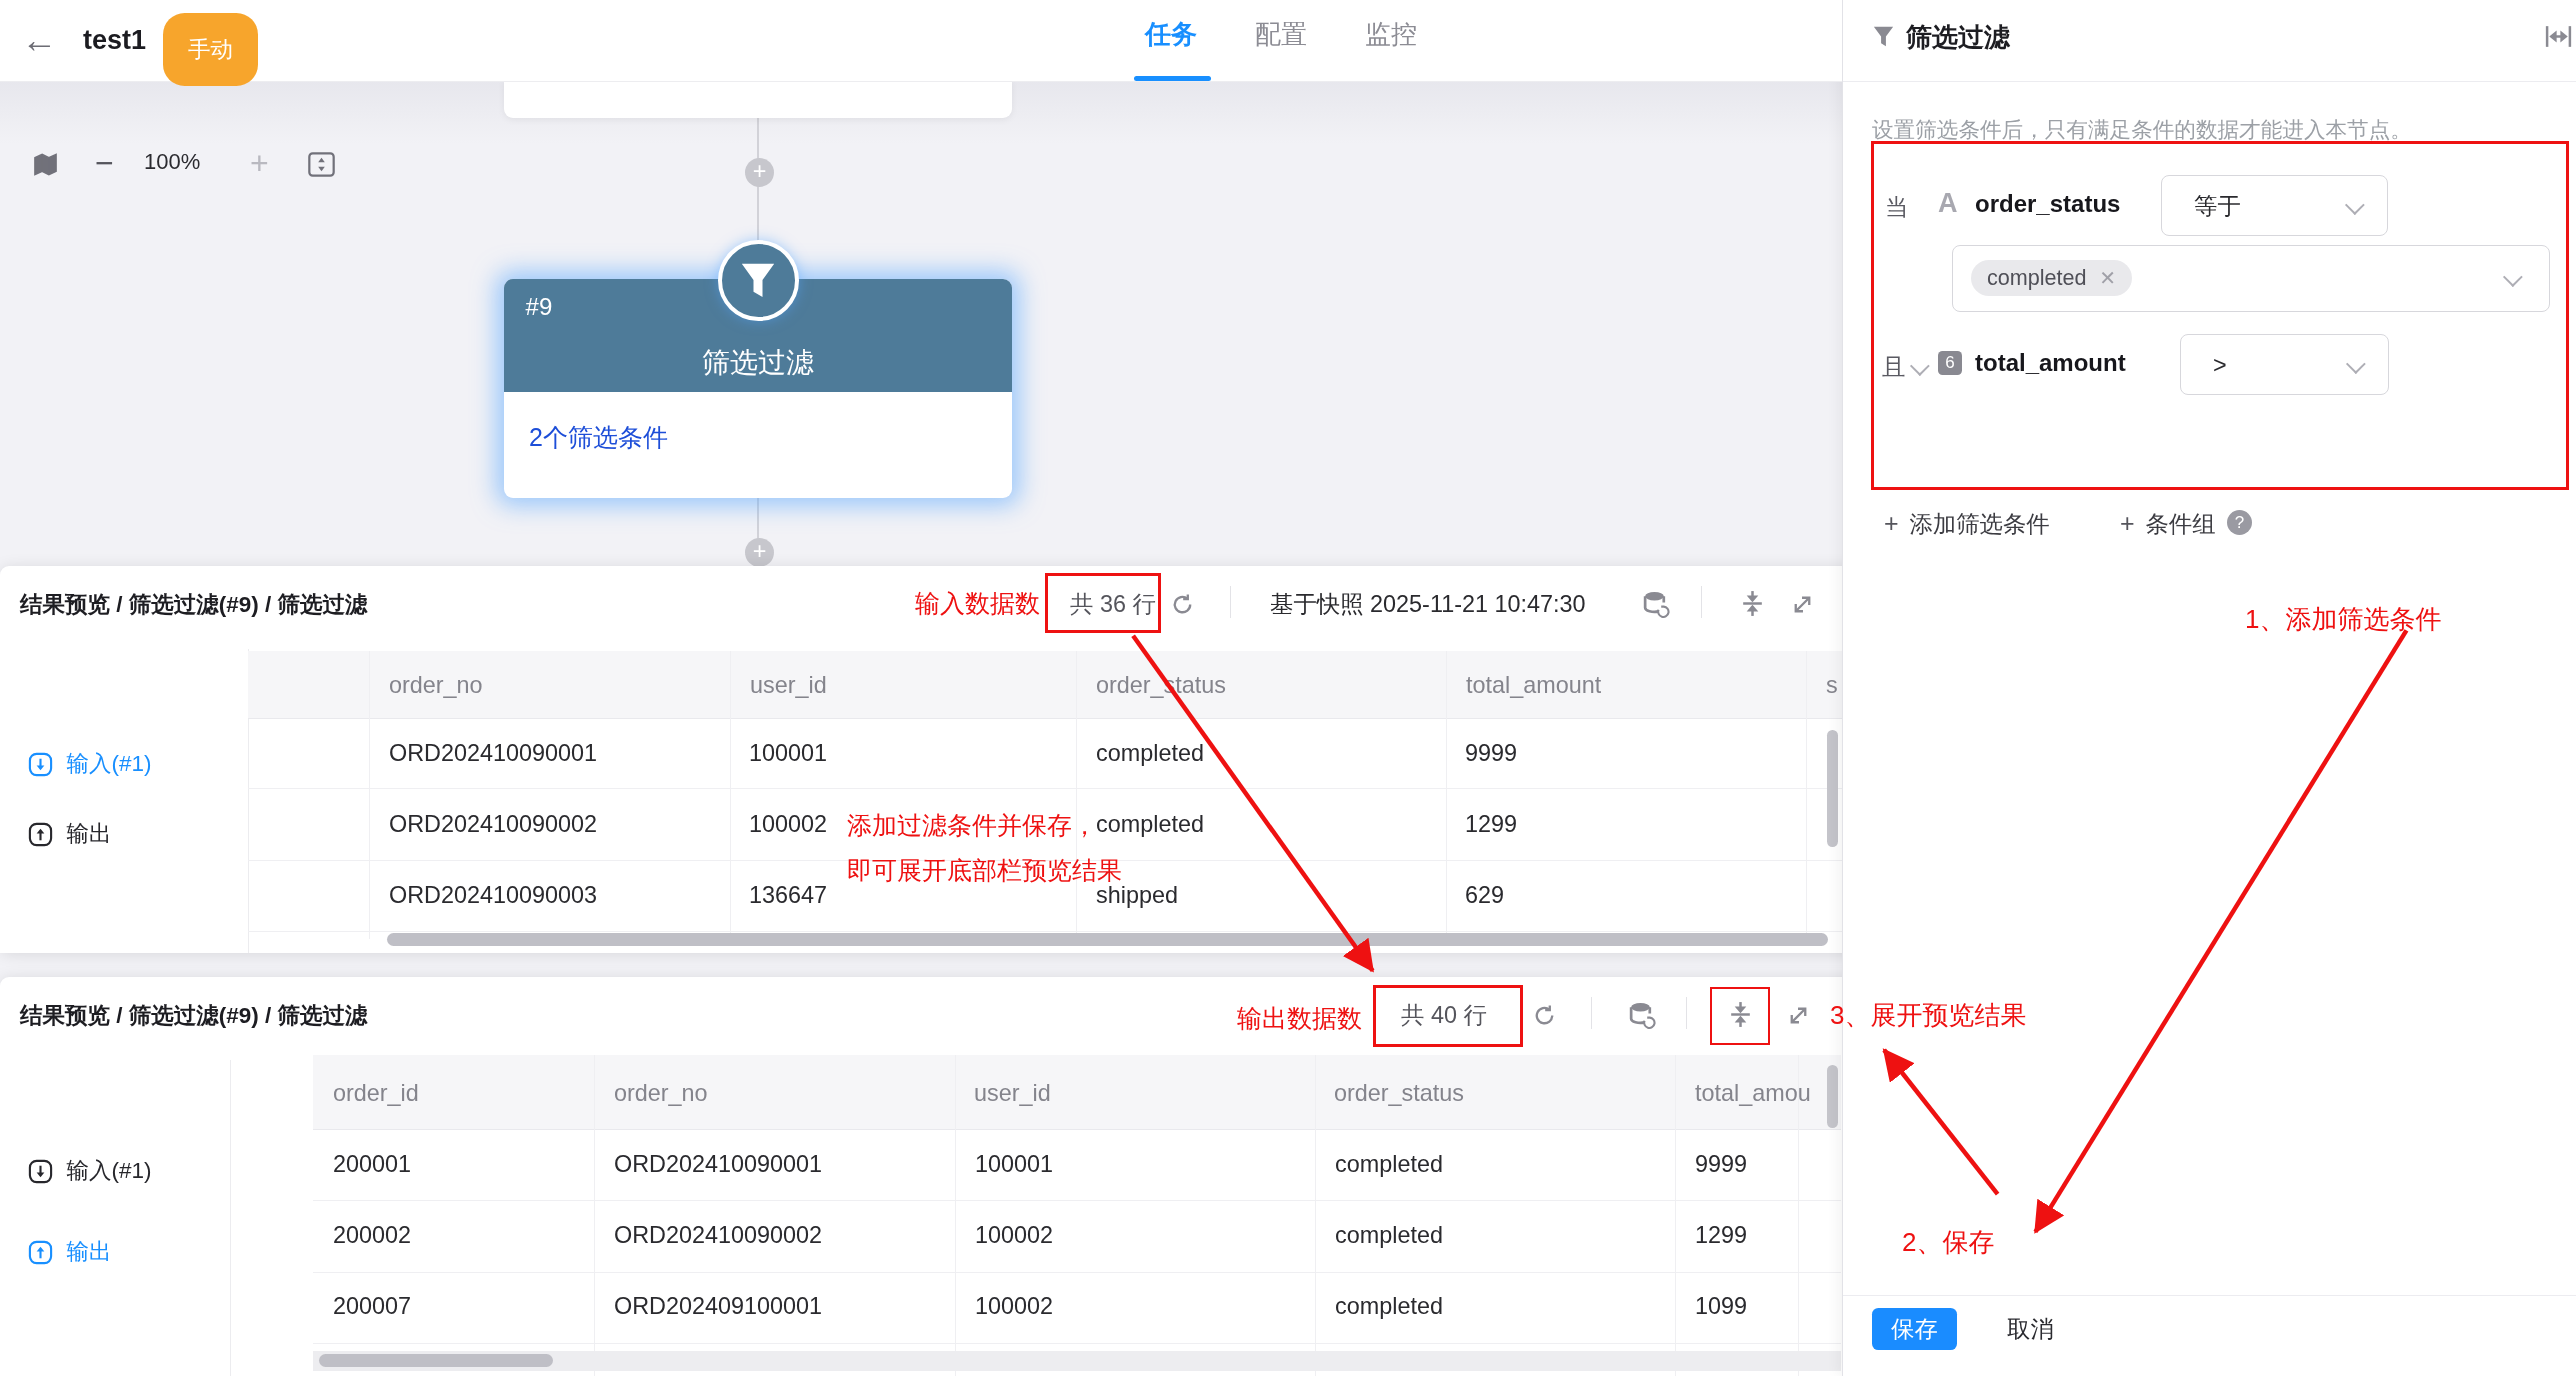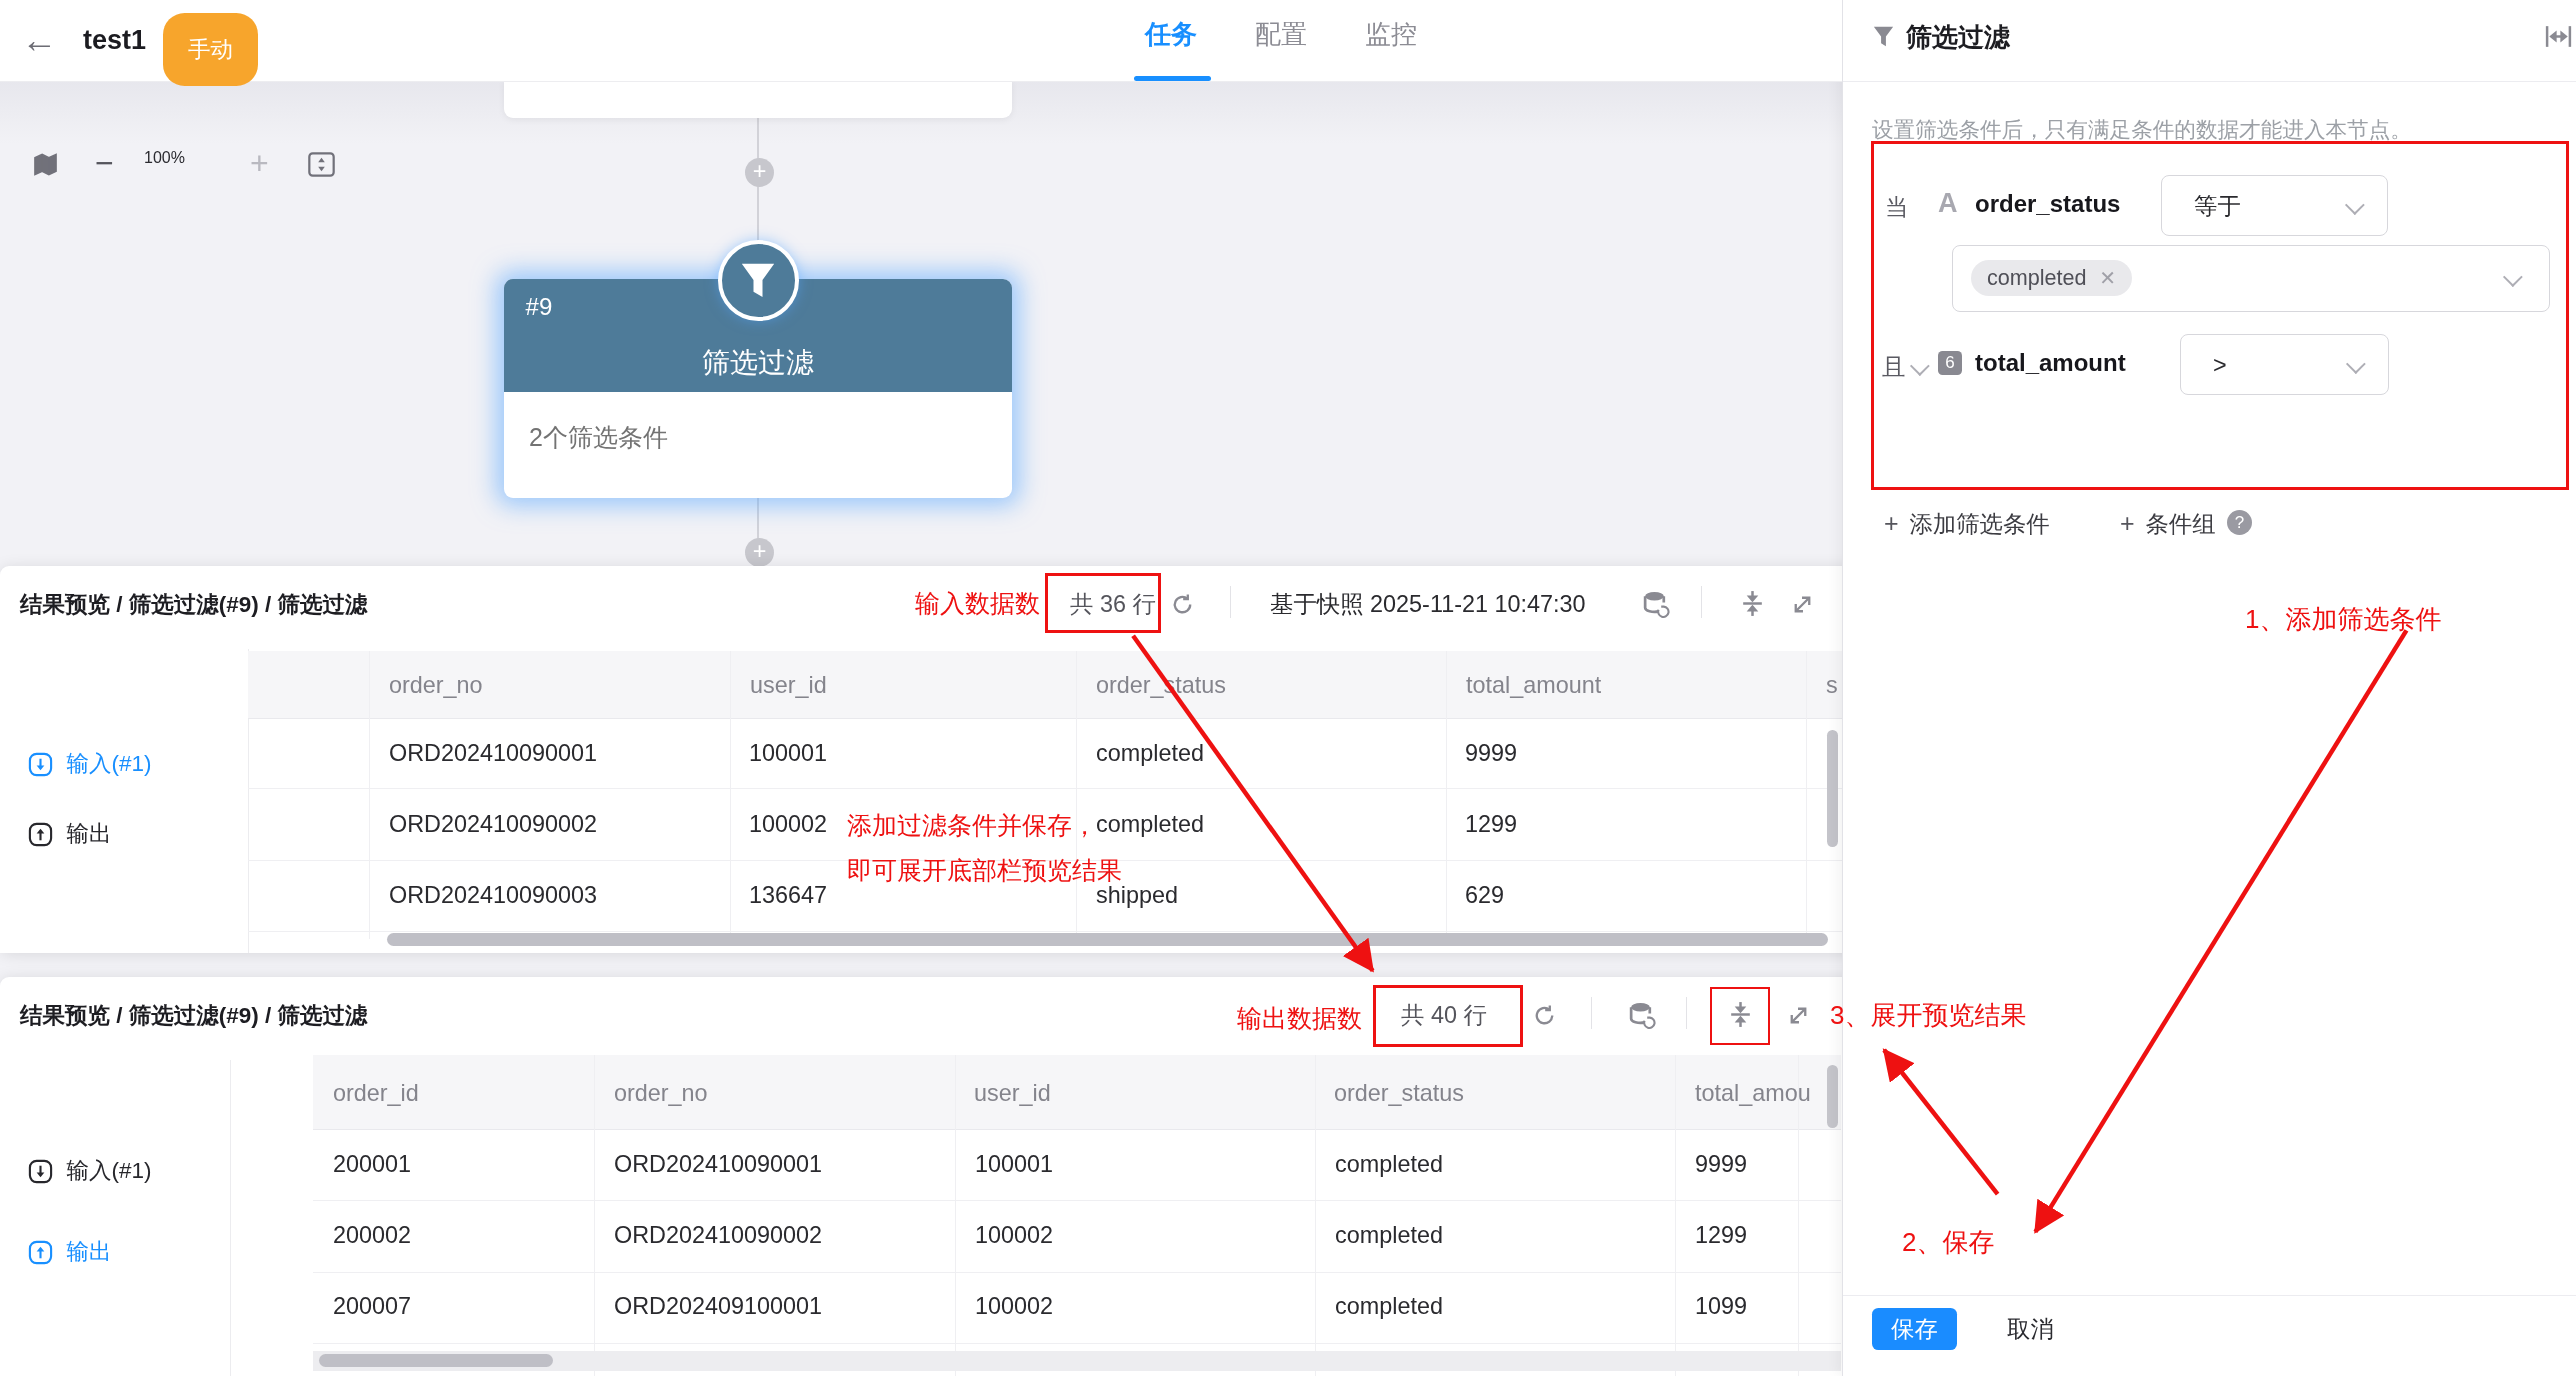--- a/index.html
+++ b/index.html
@@ -17,21 +17,21 @@
   .canvas{left:0;top:81px;width:1842px;height:1295px;background:linear-gradient(#e7e7ed 0,#f2f2f6 63px);z-index:1;}
   .zoombar{left:0;top:68px;height:32px;color:#46464c;}
   .zb{position:absolute;top:0;}
   .edge{position:absolute;width:1.8px;background:#d2d2d8;left:757px;}
   .plus-node{position:absolute;left:745px;width:29px;height:29px;border-radius:50%;background:#c7c7cd;color:#fff;font-size:23.4px;line-height:27px;text-align:center;cursor:pointer;}
   .ghost-node{left:504px;top:0px;width:508px;height:37px;background:#fff;border-radius:0 0 9px 9px;box-shadow:0 1.8px 7.2px rgba(0,0,0,.06);}
   .node{left:504px;top:198px;width:508px;height:219px;border-radius:9px;background:#fff;box-shadow:0 0 23.4px 7.2px rgba(86,166,255,.55);cursor:pointer;}
   .node-head{position:absolute;left:0;top:0;width:100%;height:113px;background:#4e7b99;border-radius:9px 9px 0 0;}
   .node-id{position:absolute;left:21.6px;top:14.4px;color:#fff;font-size:24px;}
   .node-title{position:absolute;left:0;top:65px;width:100%;text-align:center;color:#fff;font-size:28px;font-weight:500;}
-  .node-body-text{position:absolute;left:25px;top:142px;font-size:25px;color:#737373;}
+  .node-body-text{position:absolute;left:25px;top:142px;font-size:25px;color:#1d4ed8;}
   .funnel-circle{position:absolute;left:718px;top:159px;width:81px;height:81px;border-radius:50%;background:#4e7b99;border:4.5px solid #fff;box-sizing:border-box;box-shadow:0 0 12.6px rgba(86,166,255,.5);}
   
   .panel{left:0;width:1842px;background:#fff;border-radius:9px;box-shadow:0 1.8px 14.4px rgba(0,0,0,.10);z-index:10;padding-left:32px;}
   .panel-head-text{position:absolute;left:20px;top:23.4px;font-size:22.5px;font-weight:bold;color:#1d1d22;}
   .ph-item{position:absolute;top:21.6px;height:32px;font-size:23.4px;color:#55555c;line-height:32px;}
   .ph-divider{position:absolute;top:20px;width:0.9px;height:32px;background:#e3e3e7;}
   .icon-btn{position:absolute;cursor:pointer;}
   .side{position:absolute;left:0;top:83px;bottom:0;border-right:0.9px solid #ececef;background:#fff;}
   .side-item{position:absolute;left:27px;height:32px;font-size:22.5px;line-height:32px;color:#27272c;cursor:pointer;white-space:nowrap;}
   .side-item.active{color:#188fff;}
@@ -75,21 +75,21 @@
 
   <div class="abs canvas">
 
     <div class="abs zoombar">
       <span class="zb icon-btn" style="left:32px;top:1.8px;">
         <svg width="27" height="27" viewBox="0 0 28 28">
             <path d="M3 7 L10.5 3.5 L17.5 7 L25 3.5 V21 L17.5 24.5 L10.5 21 L3 24.5 Z M10.5 3.5 V21 M17.5 7 V24.5" fill="#71717a" stroke="#71717a" stroke-width="1.5" fill-rule="evenodd"></path>
           </svg>
       </span>
       <span class="zb" style="left:95px;top:-3.6px;font-size:32px;color:#55555c;cursor:pointer;">−</span>
-      <span class="zb" style="left:144px;top:0px;font-size:16px;color:#2b2b30;">100%</span>
+      <span class="zb" style="left:144px;top:0px;font-size:22px;color:#2b2b30;">100%</span>
       <span class="zb" style="left:250px;top:-3.6px;font-size:32px;color:#b9b9c0;cursor:pointer;">+</span>
       <span class="zb icon-btn" style="left:306px;top:0px;">
         <svg width="31" height="31" viewBox="0 0 28 28">
             <rect x="3" y="4" width="22" height="20" rx="3" fill="none" stroke="#71717a" stroke-width="2"></rect>
             <path d="M14 8 L11 12 H17 Z" fill="#71717a"></path>
             <path d="M14 20 L11 16 H17 Z" fill="#71717a"></path>
           </svg>
       </span>
     </div>
 

